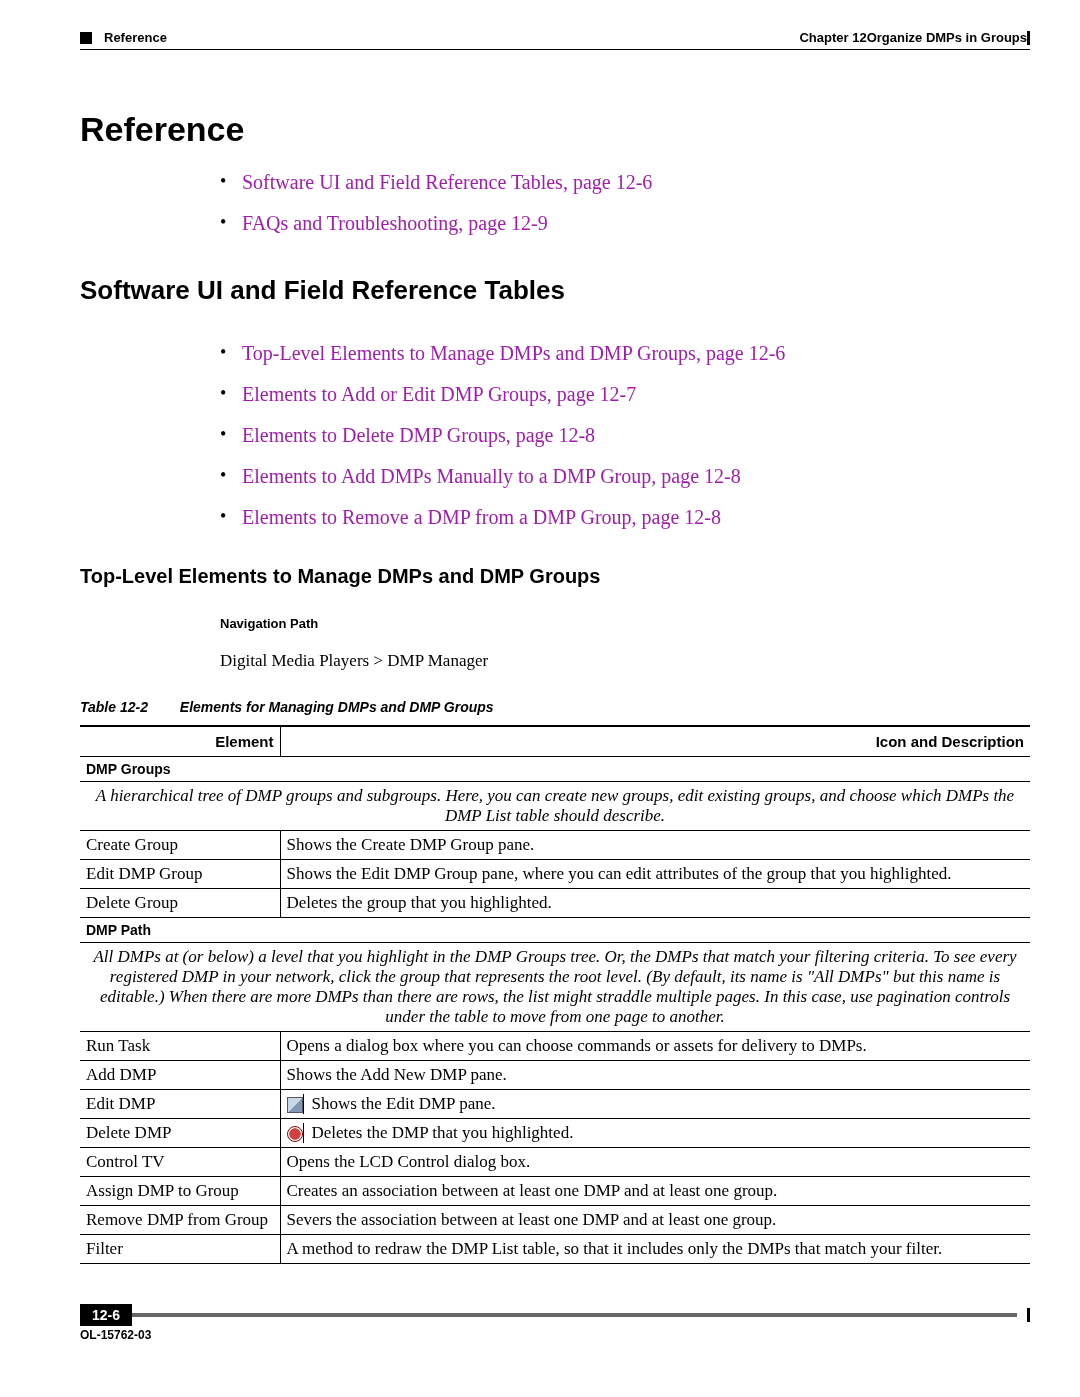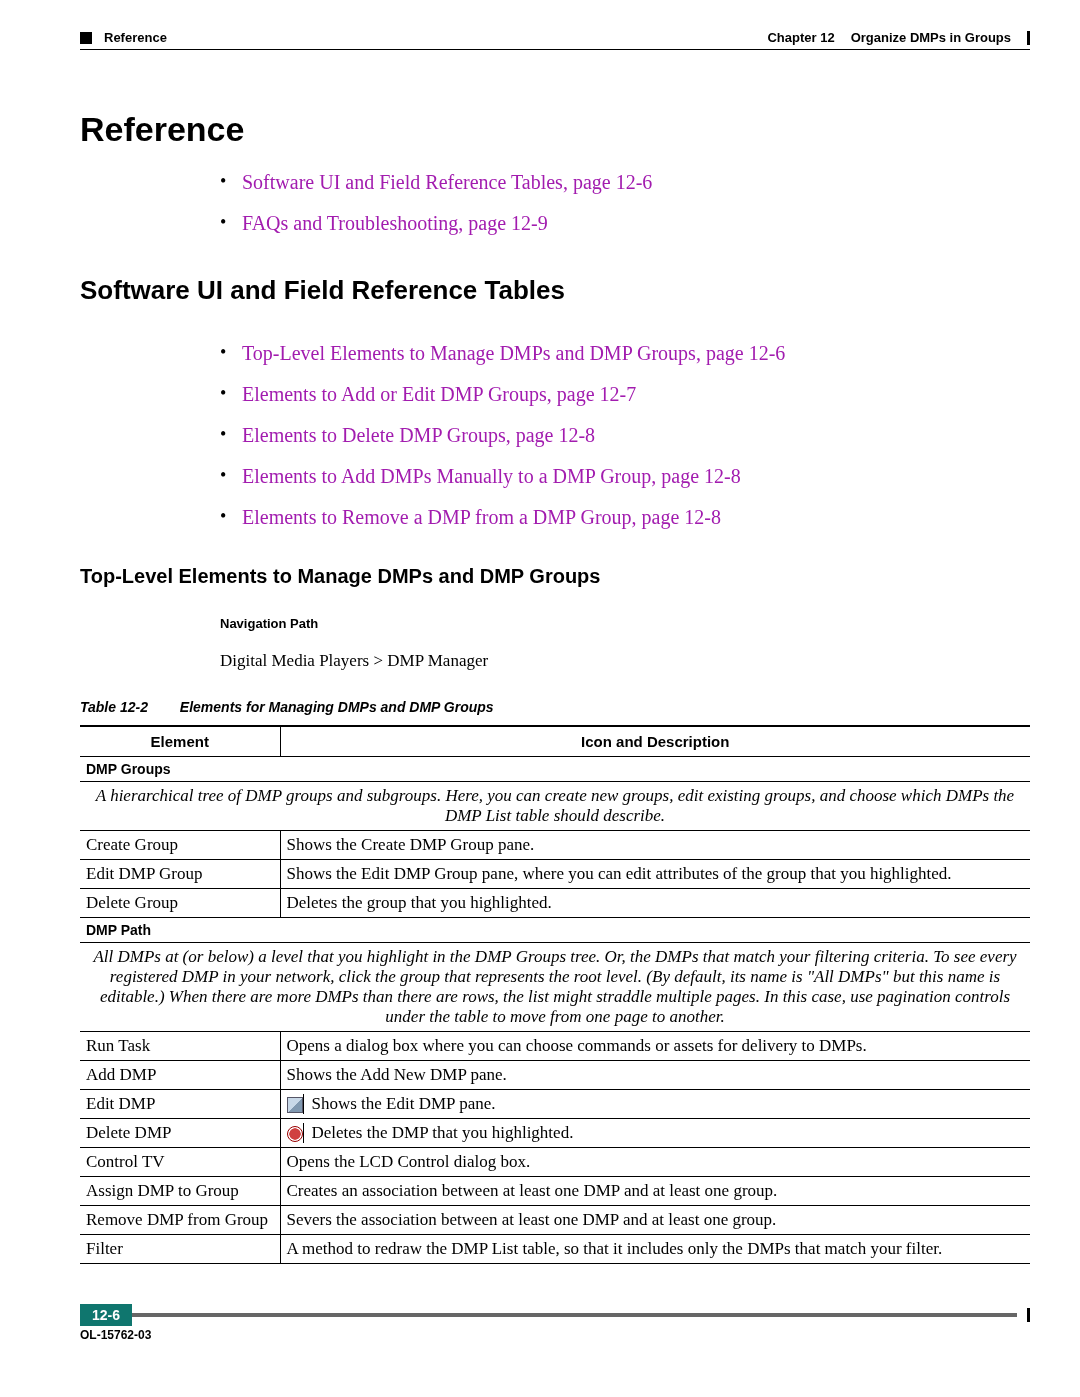--- a/index.html
+++ b/index.html
@@ -20,21 +20,21 @@
     font-size: 13px;
     font-weight: bold;
     margin-bottom: 4px;
   }
   .header-left {
     display: flex;
     align-items: center;
     gap: 12px;
   }
   .sq-black { width: 12px; height: 12px; background: #000; display: inline-block; }
-  .header-right { display: flex; align-items: center; gap: 16px; }
+  .header-right { display: flex; align-items: center; }
   .thin-vbar { width: 3px; height: 14px; background: #000; display: inline-block; }
   .hr-top { border: none; border-top: 1px solid #000; margin-bottom: 60px; }
 
   h1 {
     font-family: Arial, Helvetica, sans-serif;
     font-weight: bold;
     font-size: 34px;
     margin-bottom: 22px;
   }
   h2 {
@@ -91,21 +91,21 @@
     margin-bottom: 10px;
   }
   .table-title-num { margin-right: 28px; }
   table.ref {
     width: 100%;
     border-collapse: collapse;
     font-size: 17px;
     margin-bottom: 18px;
   }
   table.ref th {
-    text-align: center;
+    text-align: right;
     font-family: Arial, Helvetica, sans-serif;
     font-weight: bold;
     font-size: 15px;
     padding: 6px 6px;
     border-top: 2px solid #000;
     border-bottom: 1px solid #000;
   }
   table.ref th:first-child { width: 200px; border-right: 1px solid #000; }
   table.ref td {
     padding: 4px 6px;
@@ -162,21 +162,21 @@
     font-size: 13px;
     margin-left: 60px;
     margin-bottom: 2px;
   }
   .footer-bar {
     display: flex;
     align-items: center;
     height: 22px;
   }
   .footer-bar .page-box {
-    background: #0f766e;
+    background: #000000;
     color: #fff;
     font-family: Arial, Helvetica, sans-serif;
     font-weight: bold;
     font-size: 14px;
     padding: 3px 12px;
   }
   .footer-bar .grey-bar {
     flex: 1;
     height: 4px;
     background: #666;

